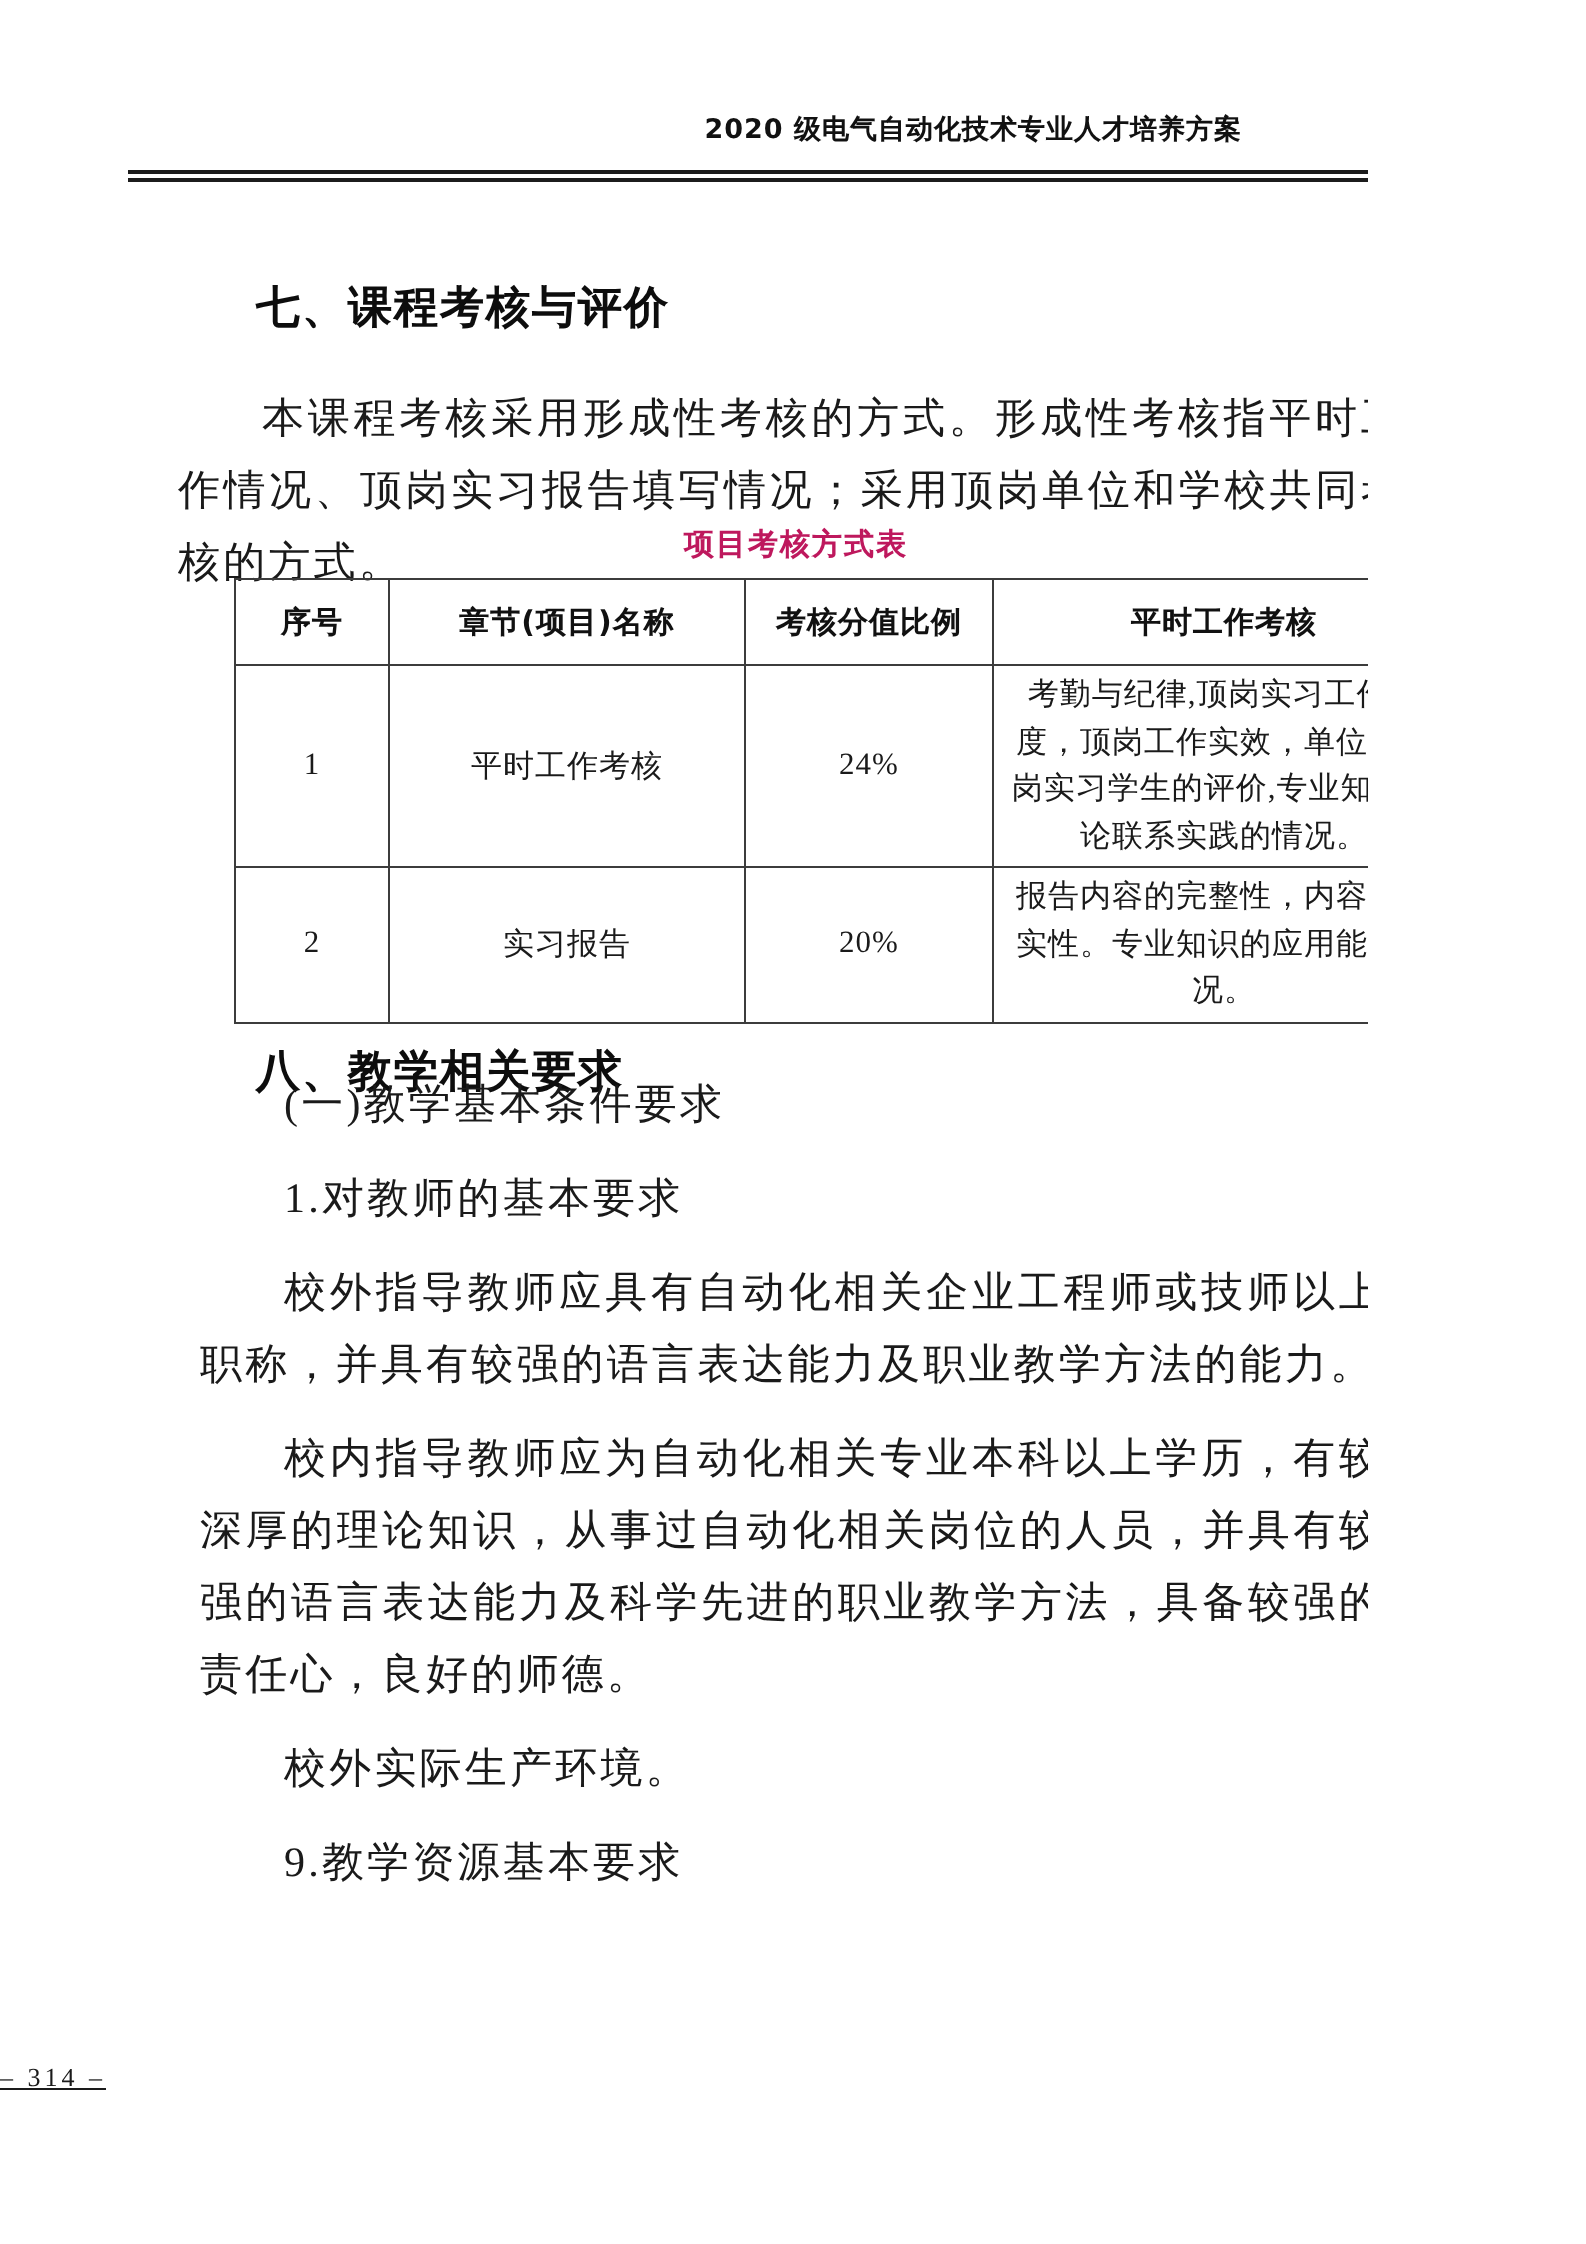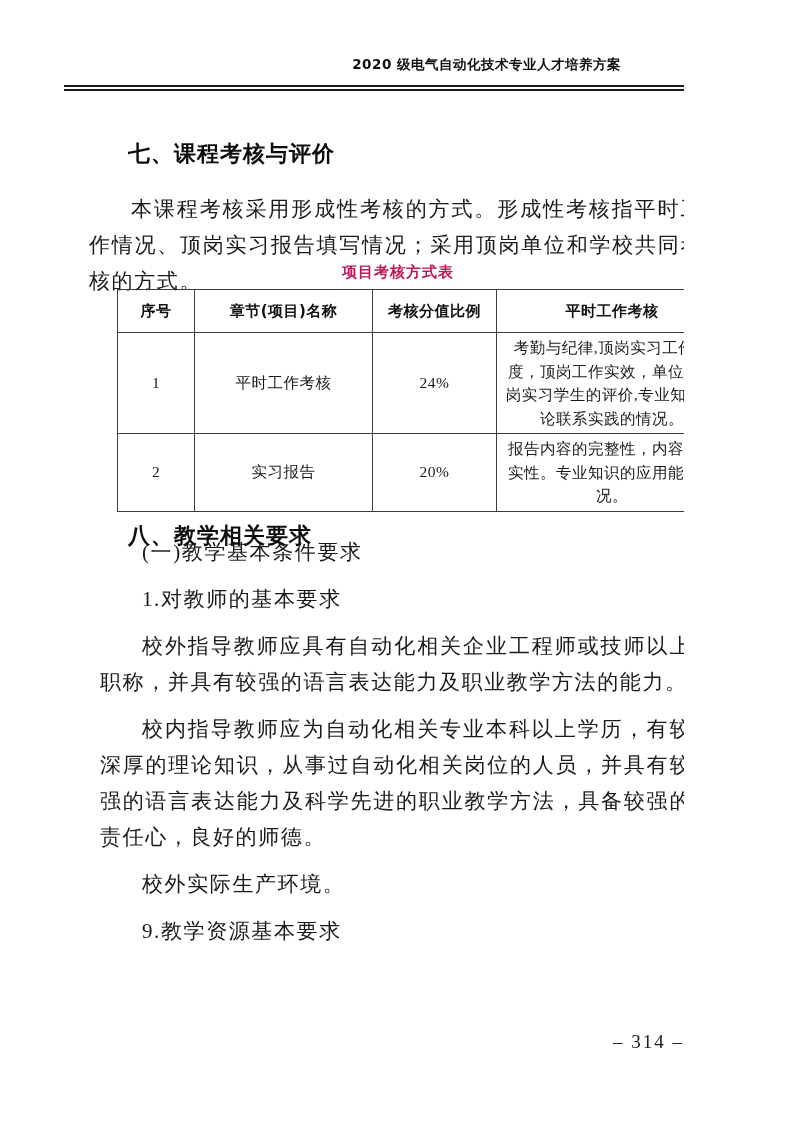--- a/index.html
+++ b/index.html
@@ -83,23 +83,24 @@
   tr.row-1 { height:95px; }
   tr.row-2 { height:72px; }
   .col-no    { width:77px;  }
   .col-name  { width:178px; }
   .col-ratio { width:124px; }
   .col-items { width:231px; }
 
   
   .footer {
     position:absolute; top:1031px; left:0; width:100%;
-    text-align:right;
-    font-size:19px; letter-spacing:2px; color:#1a1a1a;
+    text-align:left;
+    font-size:13px; letter-spacing:2px; color:#1a1a1a;
     font-family:"Liberation Serif","DejaVu Serif",serif;
+    text-decoration:underline;
   }
 </style>
 </head>
 <body>
 
 <div class="page">
 
   <div class="header-title">2020 级电气自动化技术专业人才培养方案</div>
   <div class="header-rule"></div>
 

